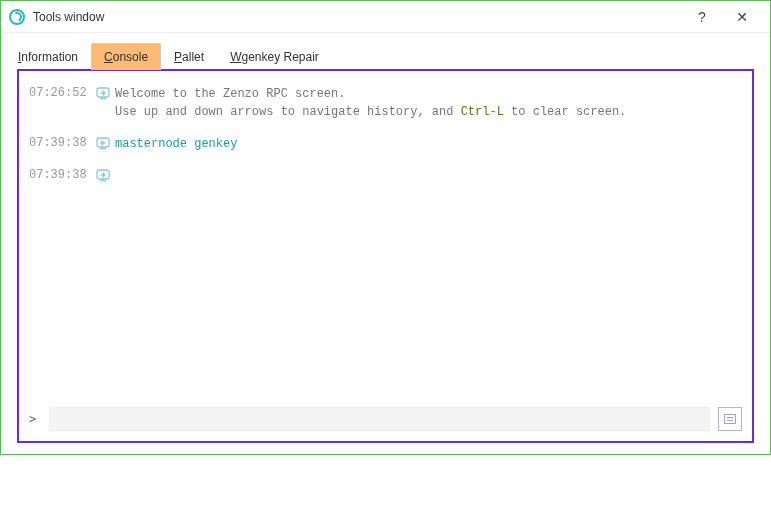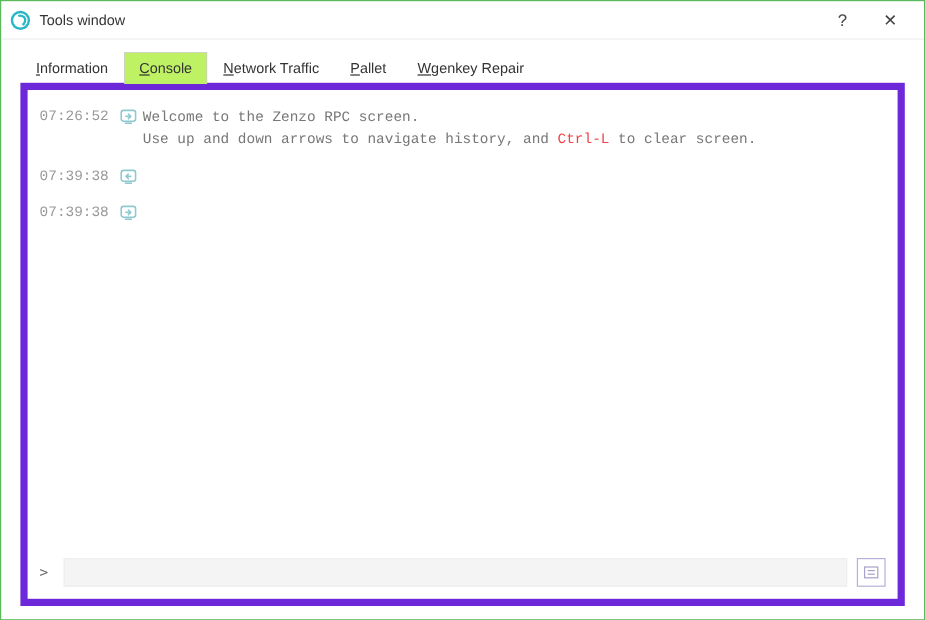--- a/index.html
+++ b/index.html
@@ -7,21 +7,21 @@
   font-family: "Segoe UI", Tahoma, sans-serif;
   font-size: 12px;
   background: #fff;
   color: #333;
   width: 771px;
   height: 517px;
   overflow: hidden;
 }
 .window {
   width: 771px;
-  height: 517px;
+  height: 455px;
   border: 1px solid #5cb85c;
   background: #fff;
   display: flex;
   flex-direction: column;
 }
 .titlebar {
   display: flex;
   align-items: center;
   height: 32px;
   padding: 0 8px;
@@ -56,42 +56,42 @@
   height: 32px;
   display: flex;
   align-items: center;
   justify-content: center;
   font-size: 14px;
   color: #444;
   cursor: pointer;
 }
 .tabs {
   display: flex;
-  padding: 10px 16px 0 16px;
+  padding: 10px 16px 0 4px;
 }
 .tab {
   padding: 6px 12px;
   font-size: 12px;
   color: #333;
   cursor: pointer;
   border: 1px solid transparent;
   border-bottom: none;
   position: relative;
 }
 .tab.active {
   border-color: #ccc;
-  background: #bef264;
+  background: #fdba74;
   border-top-left-radius: 2px;
   border-top-right-radius: 2px;
   z-index: 2;
 }
 .tab .ul { text-decoration: underline; }
 .panel {
   margin: 0 16px 10px 16px;
-  border: 6px solid #6d28d9;
+  border: 2px solid #6d28d9;
   flex: 1;
   display: flex;
   flex-direction: column;
   position: relative;
   top: -1px;
   justify-content: center;
 }
 .console-out {
   flex: 1;
   padding: 14px 10px;
@@ -116,21 +116,21 @@
   justify-content: center;
   padding-top: 0;
 }
 .badge svg { display: block; }
 .msg {
   flex: 1;
   line-height: 18px;
   color: #777;
 }
 .cmd { color: #1a9ea6; }
-.kw { color: #ef4444; }
+.kw { color: #4d7c0f; }
 .inputbar {
   display: flex;
   align-items: center;
   padding: 8px 10px 10px 10px;
   gap: 8px;
 }
 .prompt { width: 12px; color: #666; font-family: Consolas, monospace; }
 .cmd-input {
   flex: 1;
   height: 24px;
@@ -174,21 +174,20 @@
   <div class="titlebar">
     <div class="app-icon"></div>
     <div class="title">Tools window</div>
     <div class="win-btn">?</div>
     <div class="win-btn">✕</div>
   </div>
 
   <div class="tabs">
     <div class="tab"><span class="ul">I</span><span>nformation</span></div>
     <div class="tab active"><span class="ul">C</span><span>onsole</span></div>
-    <div class="tab"><span class="ul">N</span><span>etwork Traffic</span></div>
     <div class="tab"><span class="ul">P</span><span>allet</span></div>
     <div class="tab"><span class="ul">W</span><span>genkey Repair</span></div>
   </div>
 
   <div class="panel">
     <div class="console-out" id="console-out">
         <div class="row">
           <div class="ts">07:26:52</div>
           <div class="badge">
             <svg width="16" height="16" viewBox="0 0 16 16">
@@ -204,20 +203,21 @@
         </div>
         <div class="row">
           <div class="ts">07:39:38</div>
           <div class="badge">
             <svg width="16" height="16" viewBox="0 0 16 16">
               <rect x="2" y="3" width="12" height="9" rx="2" fill="none" stroke="#8fc9cf" stroke-width="1.3"></rect>
               <rect x="5" y="13" width="6" height="1.3" fill="#8fc9cf"></rect>
               <path d="M6 8 L10 8 M8 6 L6 8 L8 10" stroke="#8fc9cf" stroke-width="1.3" fill="none" stroke-linecap="round" stroke-linejoin="round"></path>
             </svg>
           </div>
+          <div class="msg"><span class="cmd">masternode genkey</span></div>
         </div>
         <div class="row">
           <div class="ts">07:39:38</div>
           <div class="badge">
             <svg width="16" height="16" viewBox="0 0 16 16">
               <rect x="2" y="3" width="12" height="9" rx="2" fill="none" stroke="#8fc9cf" stroke-width="1.3"></rect>
               <rect x="5" y="13" width="6" height="1.3" fill="#8fc9cf"></rect>
               <path d="M6 8 L10 8 M8 6 L10 8 L8 10" stroke="#8fc9cf" stroke-width="1.3" fill="none" stroke-linecap="round" stroke-linejoin="round"></path>
             </svg>
           </div>

